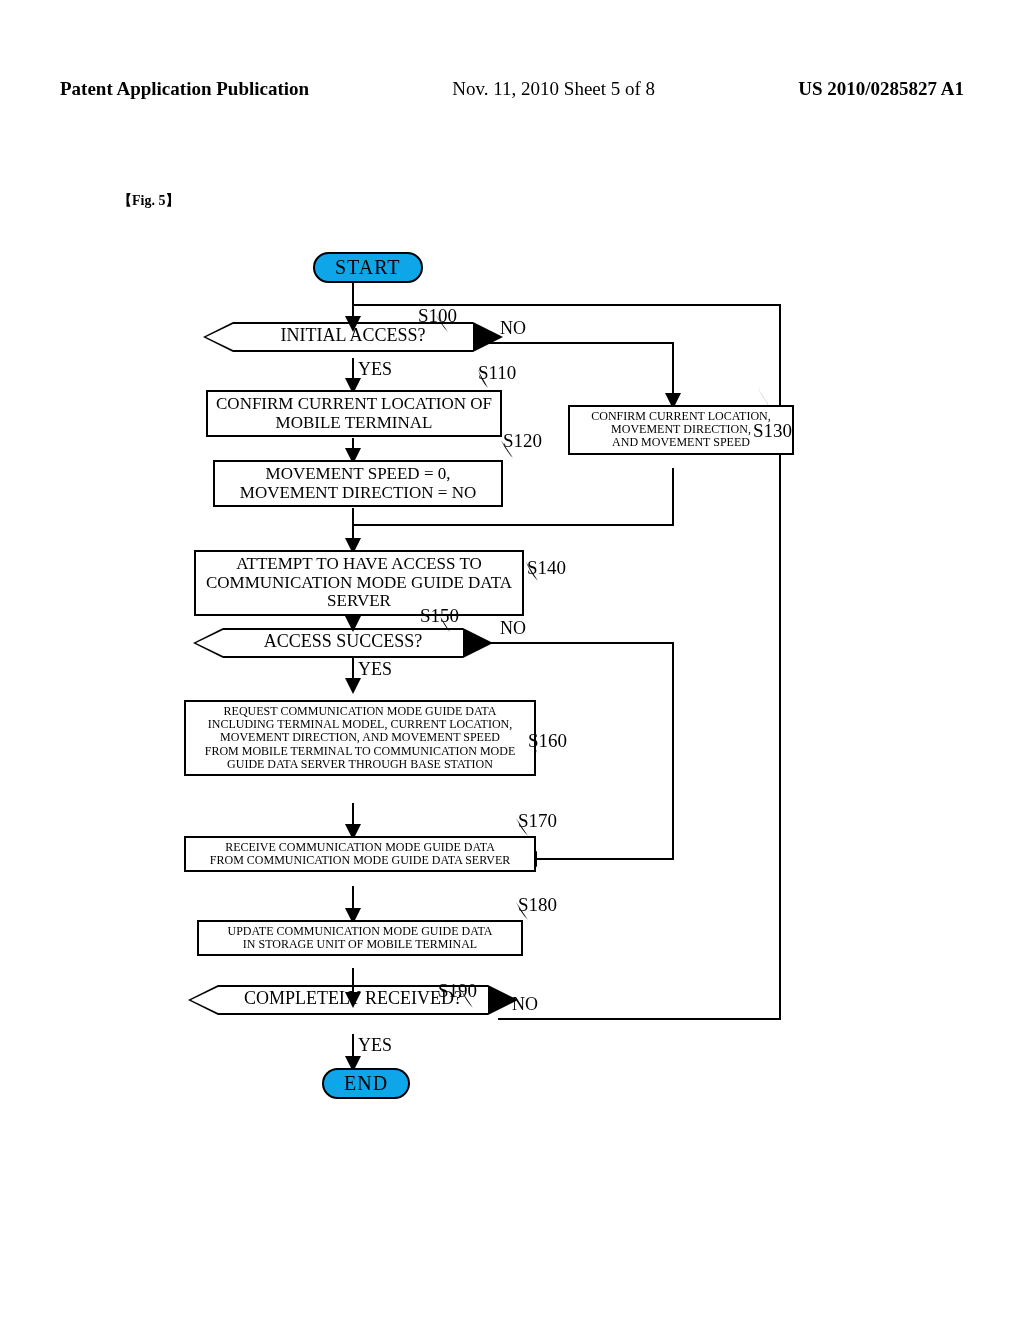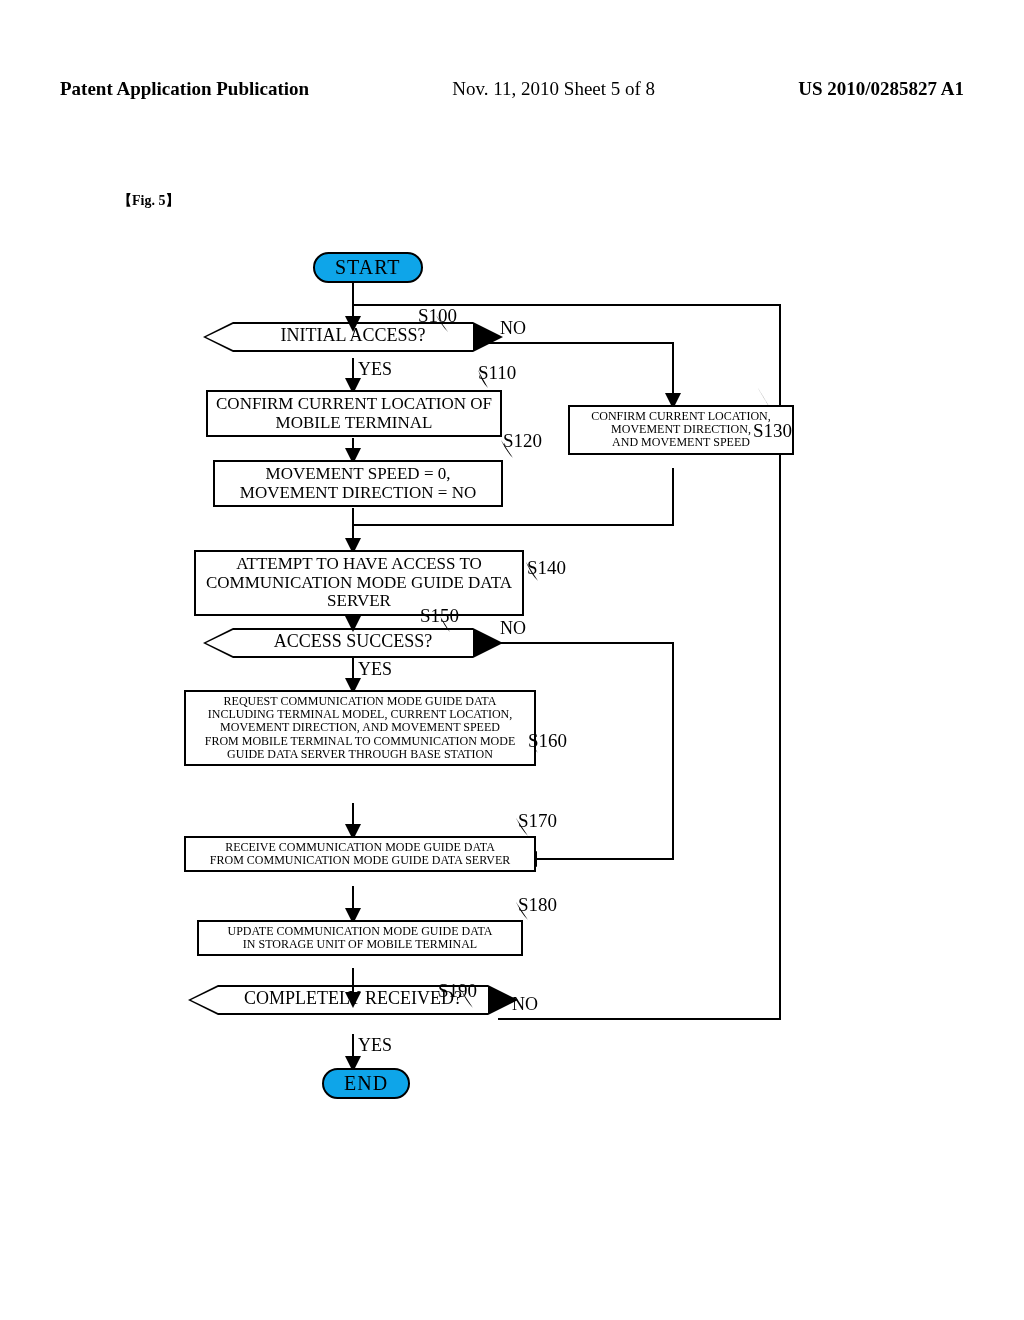--- a/index.html
+++ b/index.html
@@ -230,32 +230,32 @@
   <div class="proc small" style="left:450px; top:155px; width:210px;">
     <span>CONFIRM CURRENT LOCATION,<br>MOVEMENT DIRECTION,<br>AND MOVEMENT SPEED</span>
   </div>
   <div class="step" style="left:635px; top:128px;margin-top:42px;">S130</div>
 
   <div class="proc" style="left:76px; top:300px; width:314px;">
     <span>ATTEMPT TO HAVE ACCESS TO<br>COMMUNICATION MODE GUIDE DATA SERVER</span>
   </div>
   <div class="step" style="left:409px; top:307px;">S140</div>
 
-  <div class="dec" style="left:115px; top:378px; width:240px;">
+  <div class="dec" style="left:105px; top:378px; width:240px;">
     <div class="shape">
         <span class="mask-l"></span>
         <span class="mask-r"></span>
       </div>
     <div class="lbl">ACCESS SUCCESS?</div>
   </div>
   <div class="branch" style="left:240px; top:409px;">YES</div>
   <div class="branch" style="left:382px; top:368px;">NO</div>
   <div class="step" style="left:302px; top:355px;">S150</div>
 
-  <div class="proc small" style="left:66px; top:440px; width:336px;">
+  <div class="proc small" style="left:66px; top:450px; width:336px;">
     <span>REQUEST COMMUNICATION MODE GUIDE DATA<br>INCLUDING TERMINAL MODEL, CURRENT LOCATION,<br>MOVEMENT DIRECTION, AND MOVEMENT SPEED<br>FROM MOBILE TERMINAL TO COMMUNICATION MODE<br>GUIDE DATA SERVER THROUGH BASE STATION</span>
   </div>
   <div class="step" style="left:410px; top:480px;">S160</div>
 
   <div class="proc small" style="left:66px; top:586px; width:336px;">
     <span>RECEIVE COMMUNICATION MODE GUIDE DATA<br>FROM COMMUNICATION MODE GUIDE DATA SERVER</span>
   </div>
   <div class="step" style="left:400px; top:560px;text-align:right;">S170</div>
 
   <div class="proc small" style="left:79px; top:670px; width:310px;">

